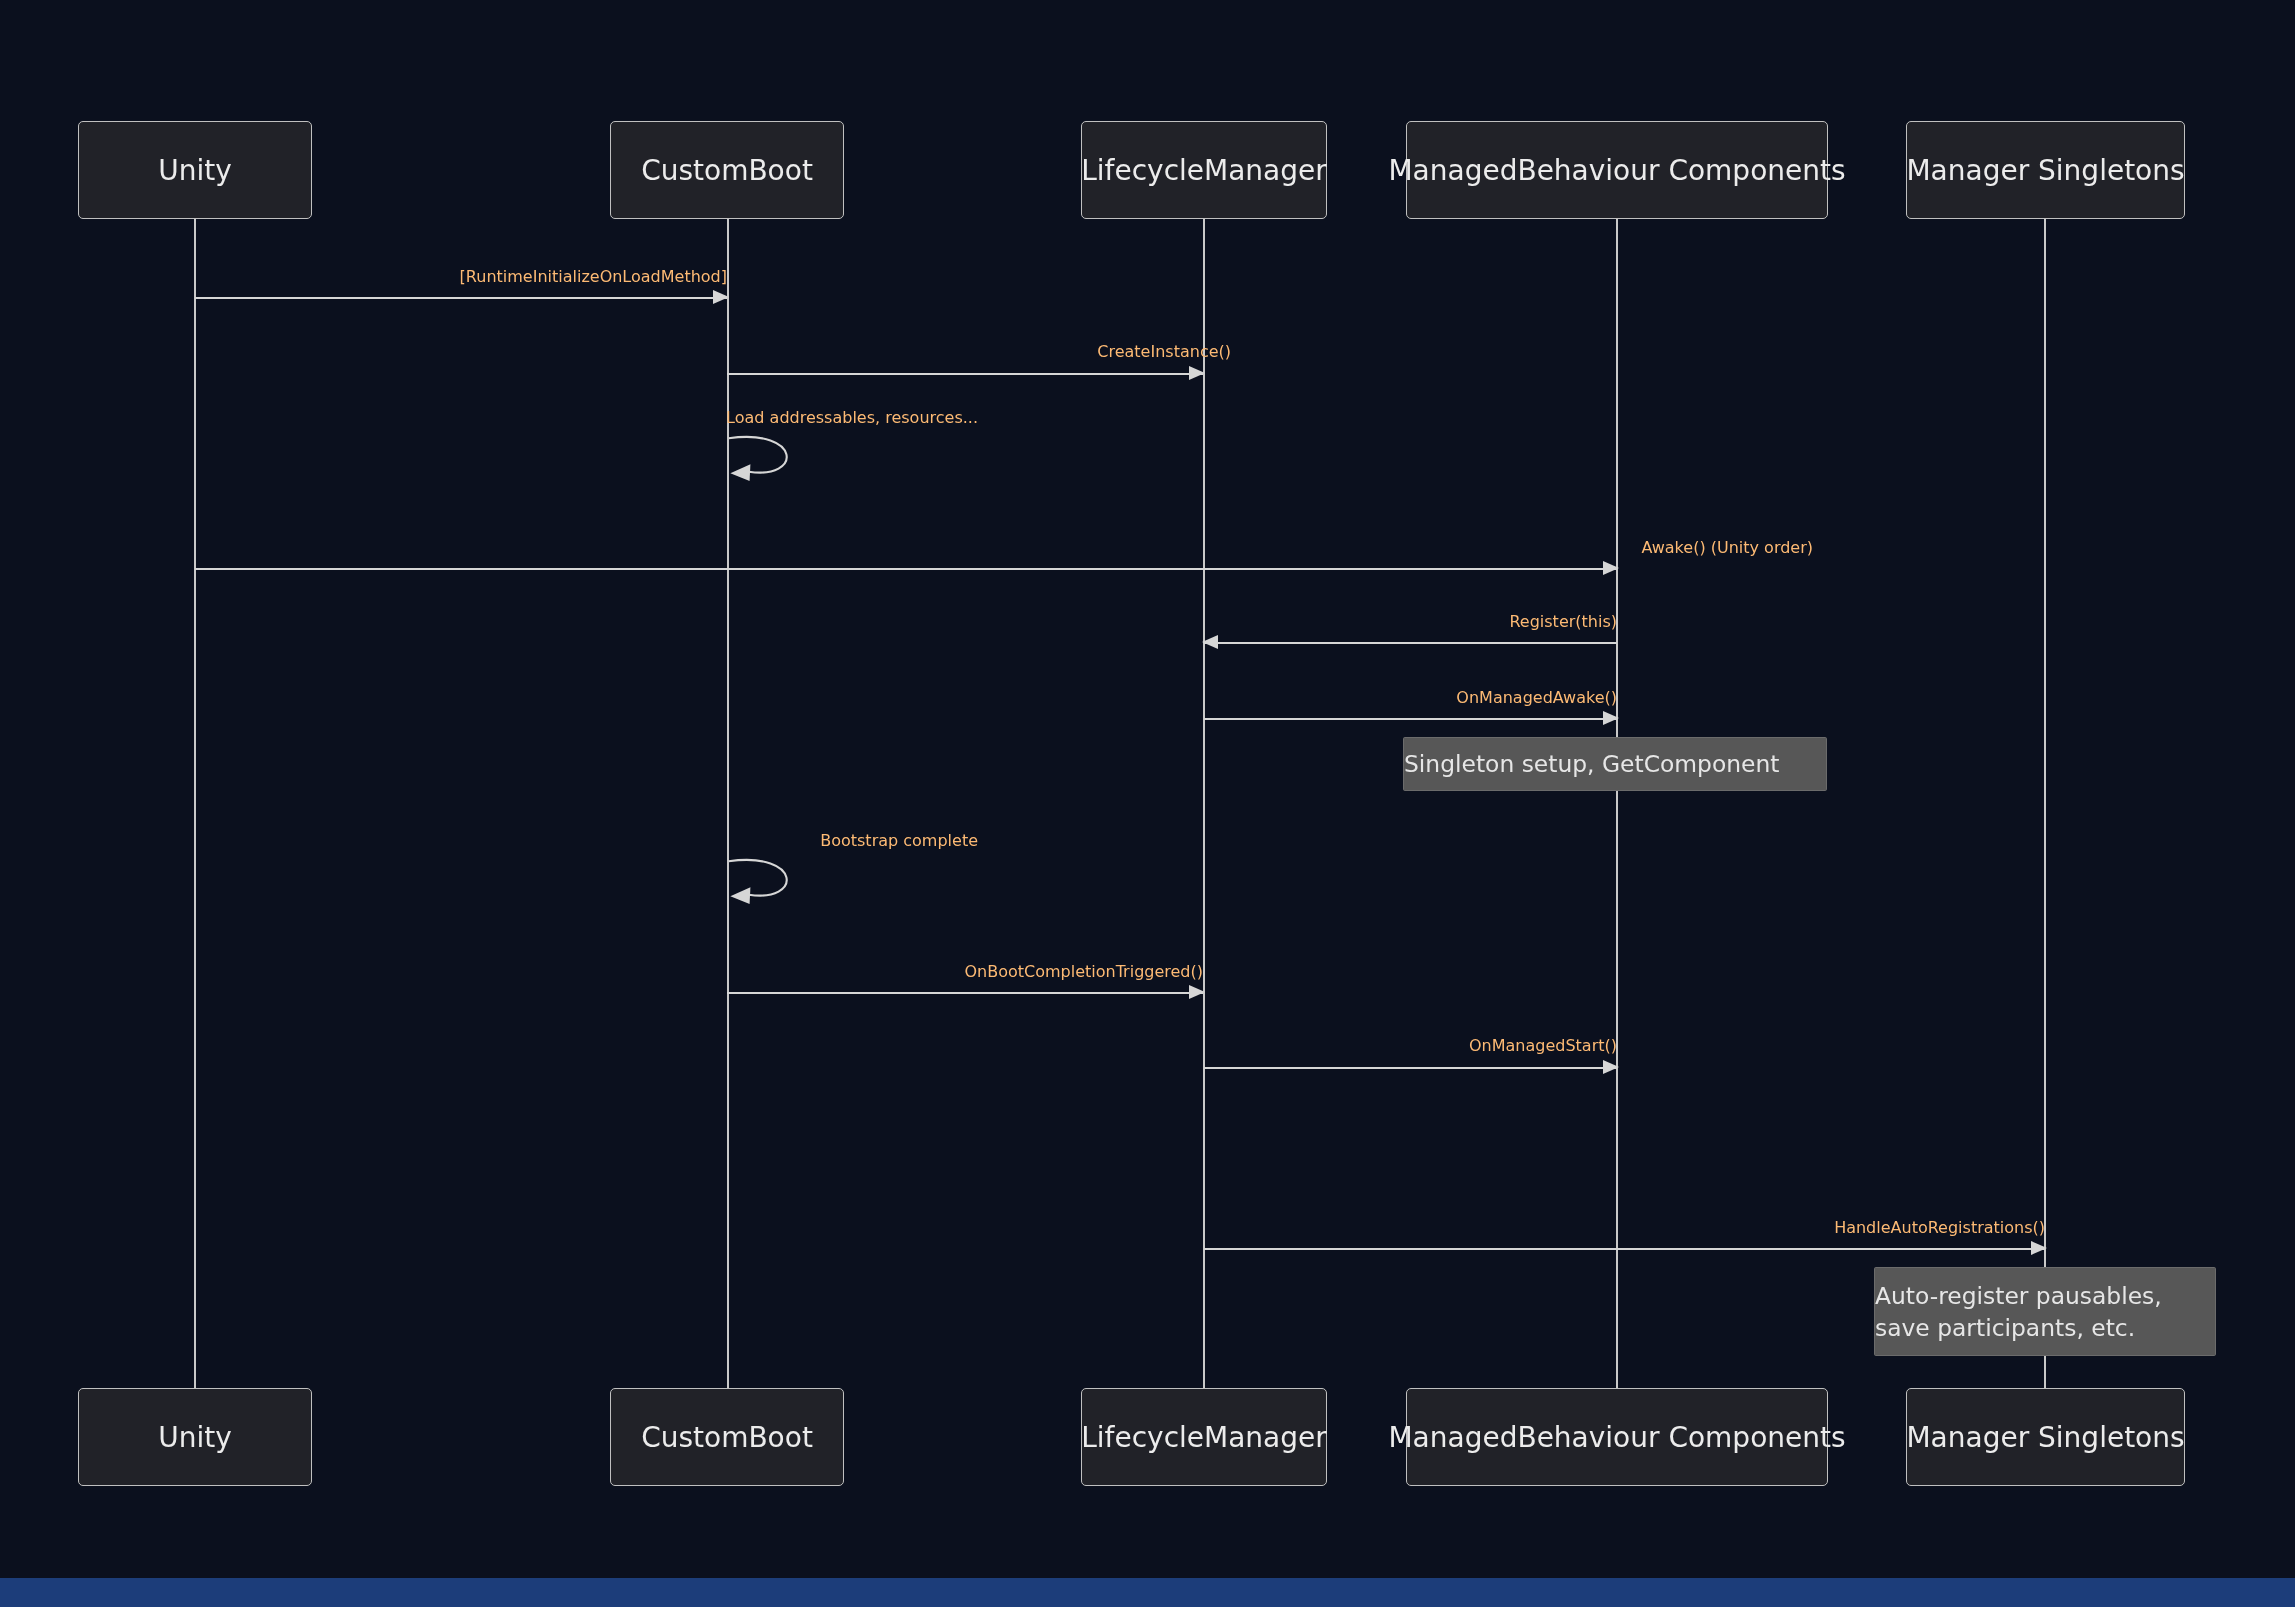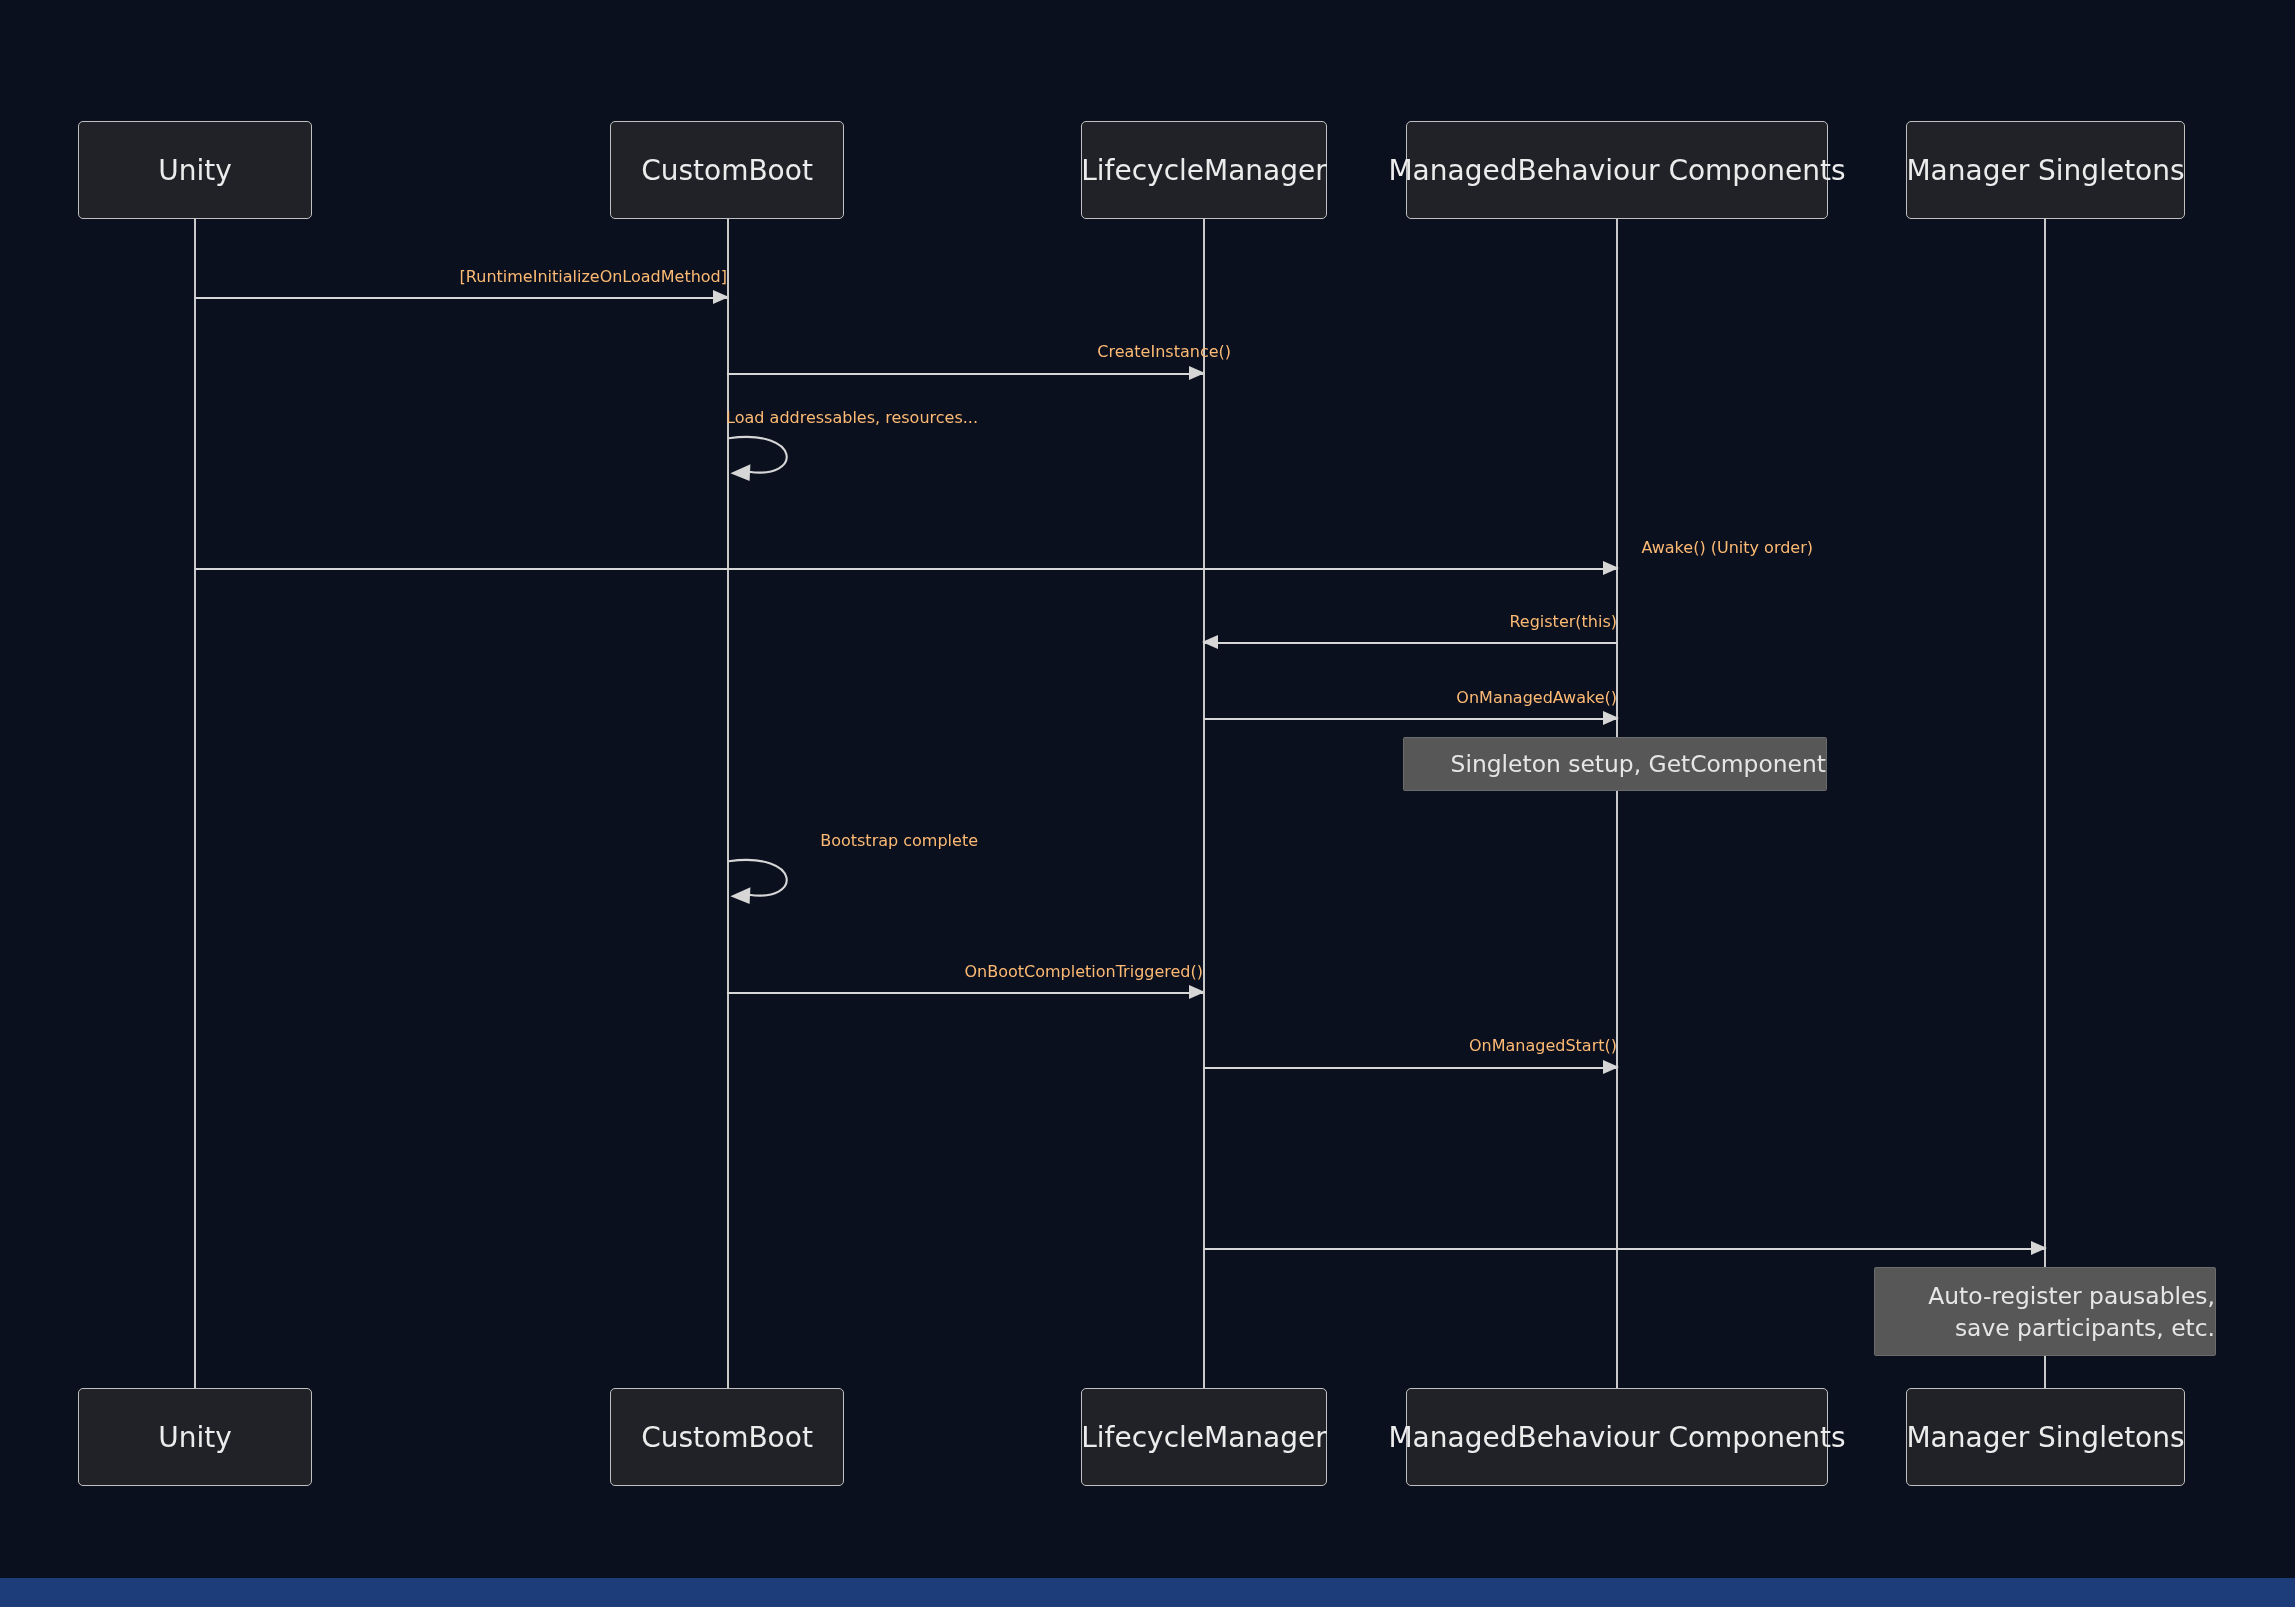--- a/index.html
+++ b/index.html
@@ -23,21 +23,21 @@
     border-left:16.7px solid #d6d6d6;border-top:7.5px solid transparent;border-bottom:7.5px solid transparent;
   }
   .head-left{
     position:absolute;left:-1.7px;top:-6.7px;width:0;height:0;
     border-right:16.7px solid #d6d6d6;border-top:7.5px solid transparent;border-bottom:7.5px solid transparent;
   }
   .self-loop{position:absolute;width:92px;height:59px;}
   .note{
     position:absolute;background:#575757;border:0.8px solid #6b6b6b;border-radius:1.7px;
     color:#e6e6e6;font-size:23.4px;line-height:32px;text-align:center;
-    display:flex;flex-direction:column;align-items:flex-end;justify-content:center;
+    display:flex;flex-direction:column;align-items:flex-start;justify-content:center;
     box-sizing:border-box;white-space:nowrap;
   }
   .footer-bar{position:absolute;left:0;top:1578px;width:2295px;height:29px;background:#1c3d7a;}
 </style>
 </head>
 <body>
 
 <div class="canvas">
 
   <div class="lifeline" style="left:194px"></div>
@@ -107,20 +107,21 @@
   <div class="msg-line" style="left:727px;top:992px;width:476px">
     <div class="head-right"></div>
   </div>
 
   <div class="msg-label" style="left:1204px;top:1031px;width:413px">OnManagedStart()</div>
   <div class="msg-line" style="left:1204px;top:1067px;width:413px">
     <div class="head-right"></div>
   </div>
 
 
+  <div class="msg-label" style="left:1204px;top:1213px;width:841px">HandleAutoRegistrations()</div>
   <div class="msg-line" style="left:1204px;top:1248px;width:841px">
     <div class="head-right"></div>
   </div>
 
   <div class="note" style="left:1874px;top:1267px;width:342px;height:89px">
     <div>Auto-register pausables,</div>
     <div>save participants, etc.</div>
   </div>
 
   <div class="actor" style="left:78px;top:1388px;width:234px">

